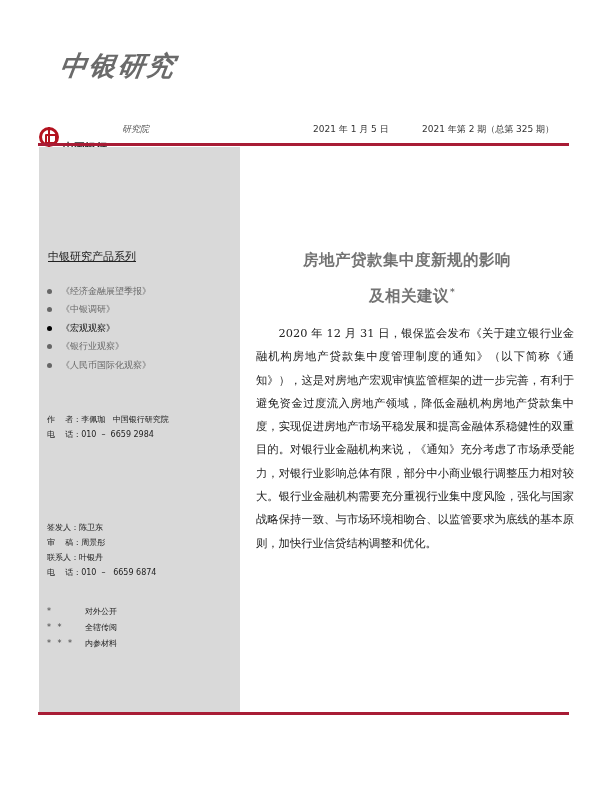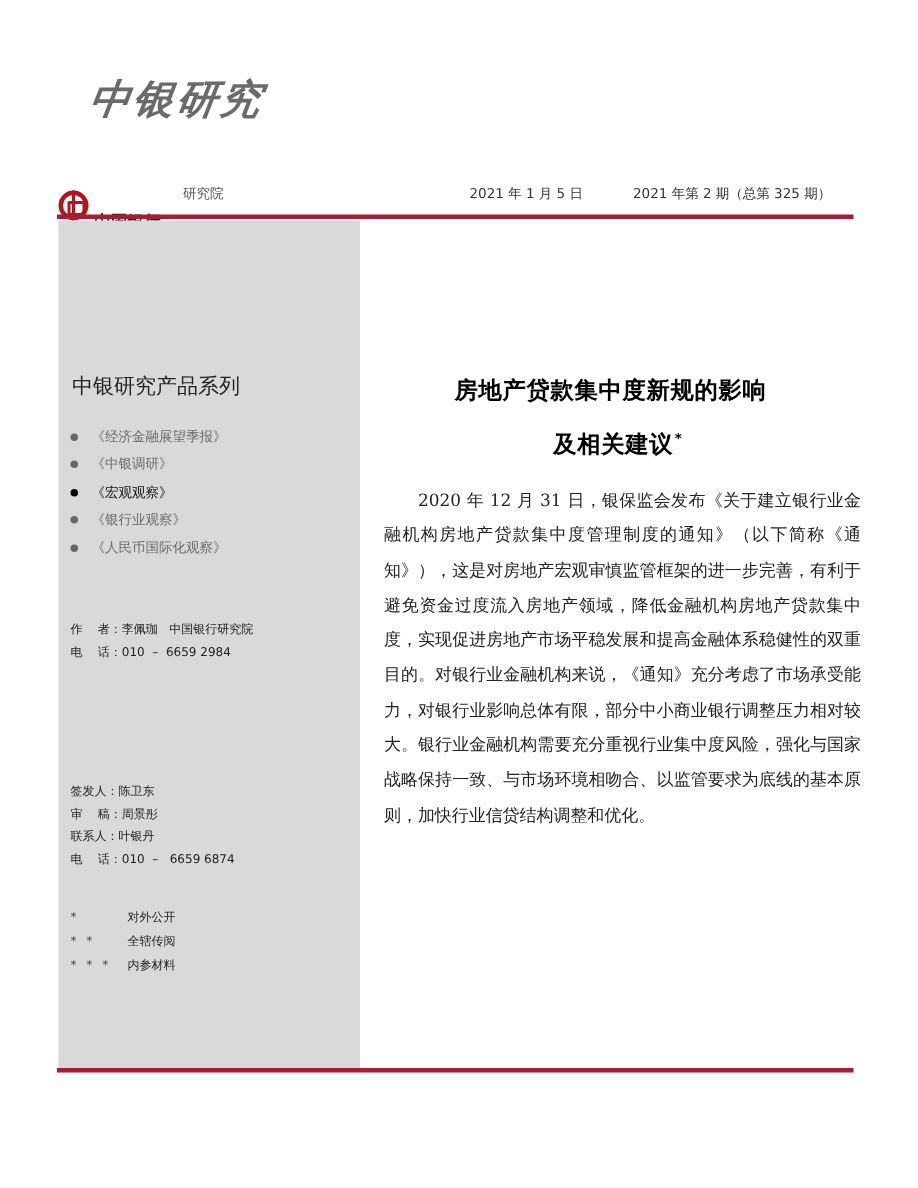--- a/index.html
+++ b/index.html
@@ -36,42 +36,42 @@
     }
     .boc-emblem::after {
       content: ""; position: absolute; left: 6px; top: -3px; width: 2px; height: 20px;
       background: #b3121f;
     }
     .boc-text { margin-left: 4px; display: flex; flex-direction: column; line-height: 1; margin-top: 28px; }
     .boc-cn { font-family: "DejaVu Serif", serif; font-size: 11px; font-weight: bold; color: #222; letter-spacing: 0px; }
     .boc-en { font-family: "Liberation Serif", serif; font-size: 5px; font-weight: bold; color: #222; margin-top: 2px; letter-spacing: 0.2px; }
     .institute {
       position: absolute; left: 122px; top: 123px;
-      font-size: 9px; color: #555;
+      font-size: 9px; color: #555; font-style: italic;
     }
     .issue-date {
       position: absolute; left: 313px; top: 123px; font-size: 9px; color: #333;
     }
     .issue-number {
       position: absolute; left: 422px; top: 123px; font-size: 9px; color: #333;
     }
 
     .red-rule {
       position: absolute; left: 38px; width: 531px; height: 3px; background: #a81c35;
     }
     .red-rule.top { top: 143px; }
     .red-rule.bottom { top: 712px; }
 
     
     .sidebar {
       position: absolute; left: 39px; top: 147px; width: 201px; height: 565px;
       background: #d9d9d9;
     }
     .sb-heading {
-      position: absolute; left: 9px; top: 102px; font-size: 14px; color: #222;
+      position: absolute; left: 9px; top: 102px; font-size: 11px; color: #222; text-decoration: underline;
     }
     .sb-list { position: absolute; left: 8px; top: 135px; list-style: none; font-family: Liberation Mono, monospace; }
     .sb-list li {
       display: flex; align-items: center; height: 18.5px; font-size: 9px; color: #6a6a6a;
     }
     .sb-list li .dot {
       width: 5px; height: 5px; border-radius: 50%; background: #666; margin-right: 9px;
     }
     .sb-list li.active { color: #111; }
     .sb-list li.active .dot { background: #000; }
@@ -83,21 +83,21 @@
     .meta-author { top: 265px; }
     .meta-sign { top: 373px; }
 
     .sb-legend { position: absolute; left: 8px; top: 457px; font-size: 8px; color: #222; line-height: 16px; }
     .sb-legend .row { display: flex; }
     .sb-legend .stars { width: 38px; white-space: pre; letter-spacing: 2px; color: #444; }
 
     
     .article-title {
       position: absolute; left: 240px; width: 330px; text-align: center;
-      font-size: 15.5px; color: #000000; letter-spacing: 0.5px;
+      font-size: 15.5px; color: #737373; letter-spacing: 0.5px;
     }
     .article-title.l1 { top: 250px; left: 242px; }
     .article-title.l2 { top: 286px; padding-left: 14px; }
     .article-title sup { font-size: 9px; vertical-align: super; margin-left: 1px; }
 
     .article-body {
       position: absolute; left: 256px; top: 322px; width: 318px;
       font-family: "DejaVu Serif", "Liberation Serif", serif;
       font-size: 11.3px; line-height: 23.3px; color: #222;
       text-align: justify; text-indent: 2em;

